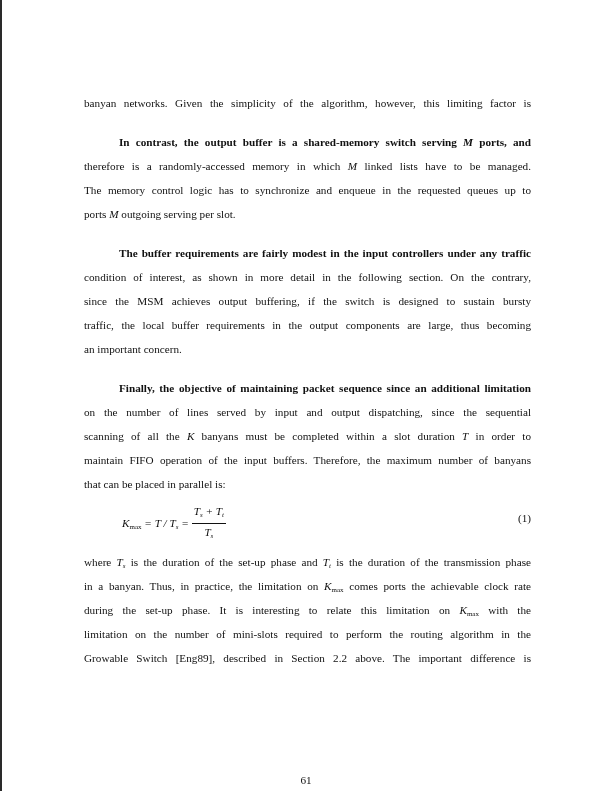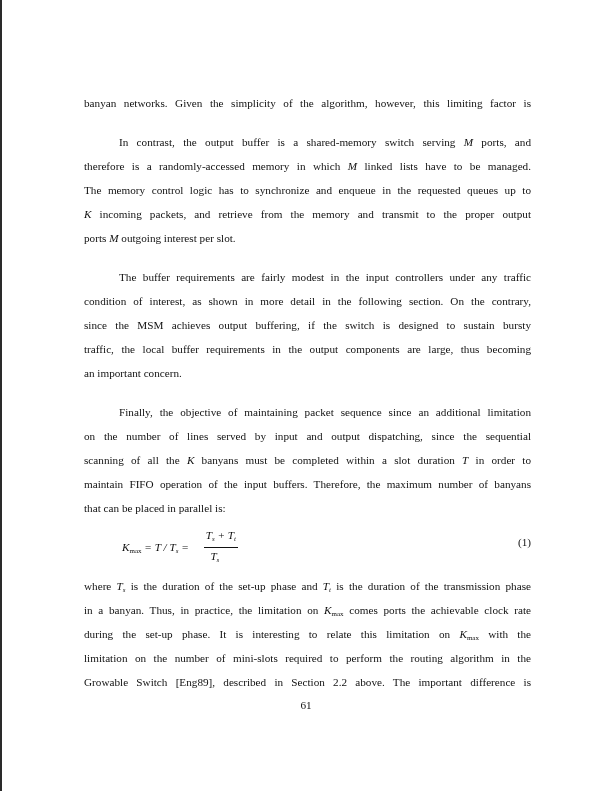--- a/index.html
+++ b/index.html
@@ -7,55 +7,54 @@
     .left-edge { position: absolute; left: 0; top: 0; width: 2px; height: 791px; background: #2a2a2a; }
     .page {
       position: absolute; left: 84px; top: 93px; width: 447px;
       font-family: "Liberation Serif", serif; font-size: 11.2px; color: #111;
     }
     .line {
       height: 24px; line-height: 20px; white-space: nowrap;
       text-align: justify; text-align-last: justify;
     }
     .line.last { text-align-last: left; }
-    .line.indent { padding-left: 35px; }
+    .line.indent { padding-left: 35px; font-weight: bold; }
     .gap { height: 15px; }
     i { font-style: italic; }
     sub { font-size: 7px; vertical-align: -2px; font-style: italic; }
     .eq { position: relative; height: 40px; margin-top: 4px; margin-bottom: 10px; }
     .eq-body { position: absolute; left: 38px; top: 2px; font-style: italic; white-space: nowrap; }
     .eq-body .part { display: inline-block; vertical-align: middle; }
     .frac { display: inline-block; vertical-align: middle; text-align: center; margin-left: 3px; }
-    .frac .num { display: block; border-bottom: 1px solid #111; padding: 0 2px 1px 2px; line-height: 14px; margin-left: 12px; }
+    .frac .num { display: block; border-bottom: 1px solid #111; padding: 0 2px 1px 2px; line-height: 14px; }
     .frac .den { display: block; line-height: 16px; }
     .eq-num { position: absolute; right: 0; top: 10px; font-style: normal; }
     .upright { font-style: normal; }
     .page-number {
-      position: absolute; left: 0; width: 612px; top: 699px; text-align: center;
+      position: absolute; left: 0; width: 612px; top: 774px; text-align: center;
       font-family: "Liberation Serif", serif; font-size: 11.2px; color: #111;
     }
   </style>
 </head>
 <body>
 
 <div class="left-edge"></div>
 
 <div class="page">
 
   <div>
     <div class="line">banyan networks. Given the simplicity of the algorithm, however, this limiting factor is</div>
   </div>
   <div class="gap"></div>
 
   <div>
     <div class="line indent"><span>In contrast, the output buffer is a shared-memory switch serving </span><i>M</i><span> ports, and</span></div>
     <div class="line"><span>therefore is a randomly-accessed memory in which </span><i>M</i><span> linked lists have to be managed.</span></div>
     <div class="line">The memory control logic has to synchronize and enqueue in the requested queues up to</div>
-    <div class="line"><i>K</i><span> incoming packets, and retrieve from the memory and transmit to the proper output</span></div>
-    <div class="line last"><span>ports </span><i>M</i><span> outgoing interest per slot.</span></div>
+    <div class="line last"><span>ports </span><i>M</i><span> outgoing serving per slot.</span></div>
   </div>
   <div class="gap"></div>
 
   <div>
     <div class="line indent">The buffer requirements are fairly modest in the input controllers under any traffic</div>
     <div class="line">condition of interest, as shown in more detail in the following section. On the contrary,</div>
     <div class="line">since the MSM achieves output buffering, if the switch is designed to sustain bursty</div>
     <div class="line">traffic, the local buffer requirements in the output components are large, thus becoming</div>
     <div class="line last">an important concern.</div>
   </div>

